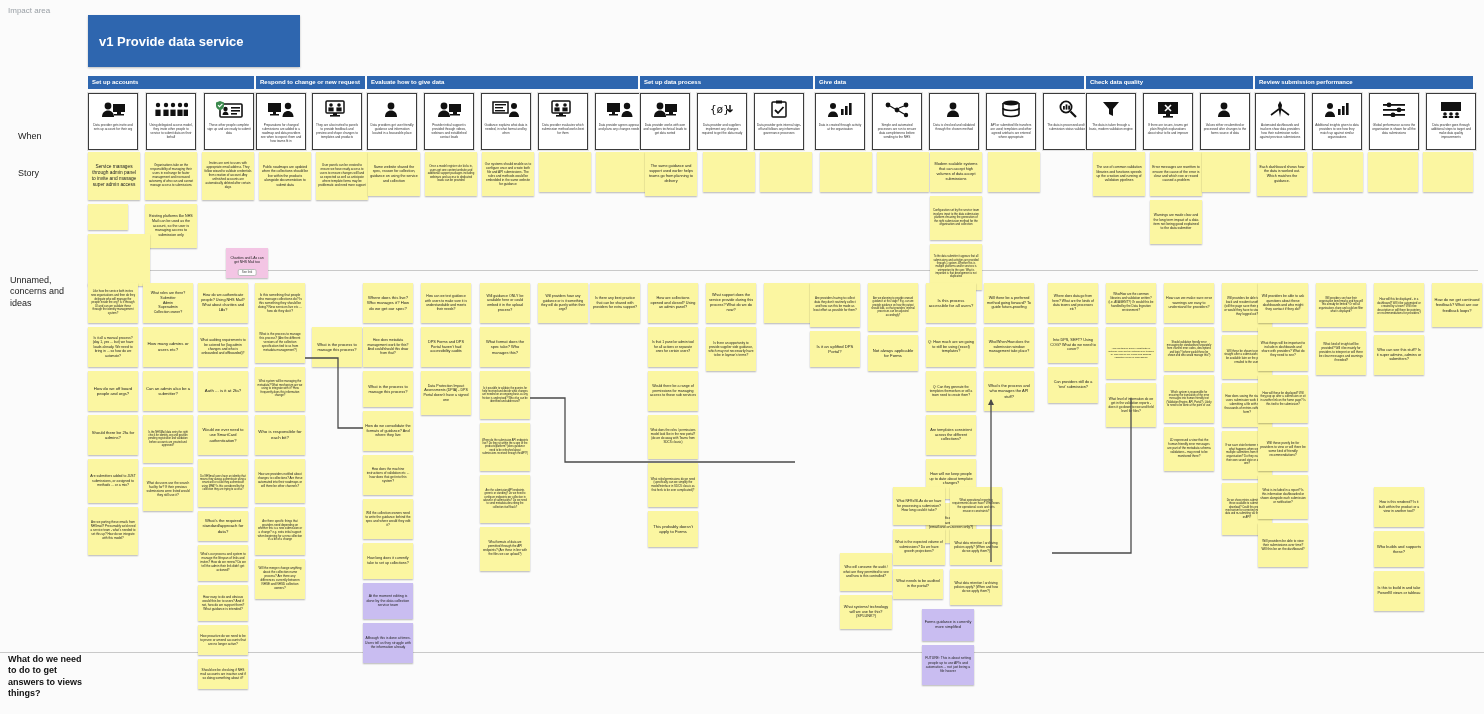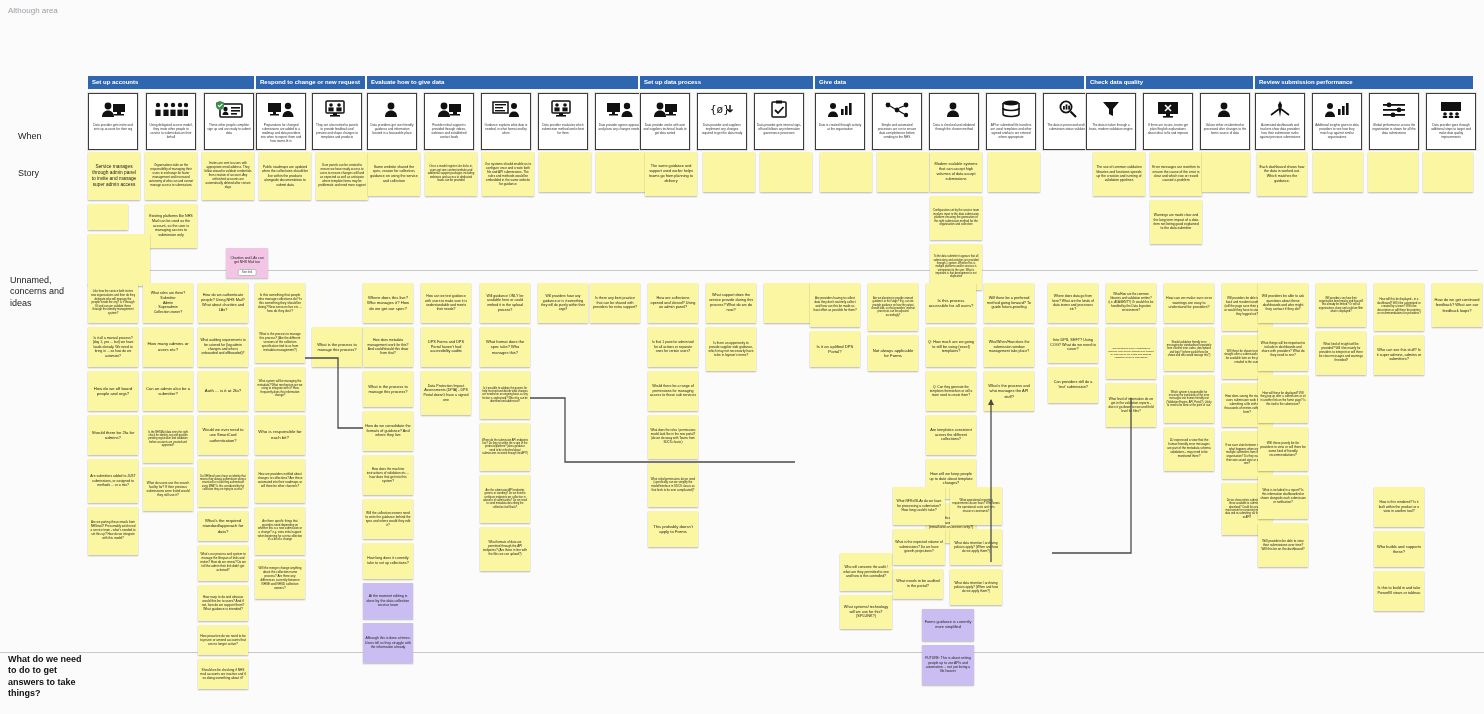--- a/index.html
+++ b/index.html
@@ -26,27 +26,30 @@
   .sticky.k{background:#f3c5e4;}
   .chip{position:absolute;left:50%;transform:translateX(-50%);bottom:2px;background:#fefefe;border:0.5px solid #bbb;
         border-radius:2px;font-size:3px;padding:0.5px 3px;color:#444;white-space:nowrap;}
   .divider{position:absolute;height:1px;background:#c9c9c9;}
   svg.connectors{position:absolute;left:0;top:0;pointer-events:none;}
 </style>
 </head>
 <body>
 
 <div id="board">
-  <span class="area-label">Although area</span>
+  <span class="area-label">Impact area</span>
 
+  <div class="title-card">
+    <span>v1 Provide data service</span>
+  </div>
 
   <span class="row-label" style="left:18px;top:131px;">When</span>
   <span class="row-label" style="left:18px;top:168px;">Story</span>
   <span class="row-label" style="left:10px;top:275px;width:66px;">Unnamed, concerns and ideas</span>
-  <span class="bottom-q">What do we need to do to get answers to take things?</span>
+  <span class="bottom-q">What do we need to do to get answers to views things?</span>
 
   <div class="divider" style="left:88px;top:270px;width:1390px;"></div>
   <div class="divider" style="left:0px;top:652px;width:1484px;"></div>
 
   <div id="columns">
       <div class="col-header" style="left: 88px; width: 166px;">Set up accounts</div>
       <div class="story-card" style="left: 88px;">
         <div class="ic">
           <svg width="28" height="17" viewBox="0 0 28 17">
             <circle cx="9" cy="5" r="3.4" fill="#111"></circle>

